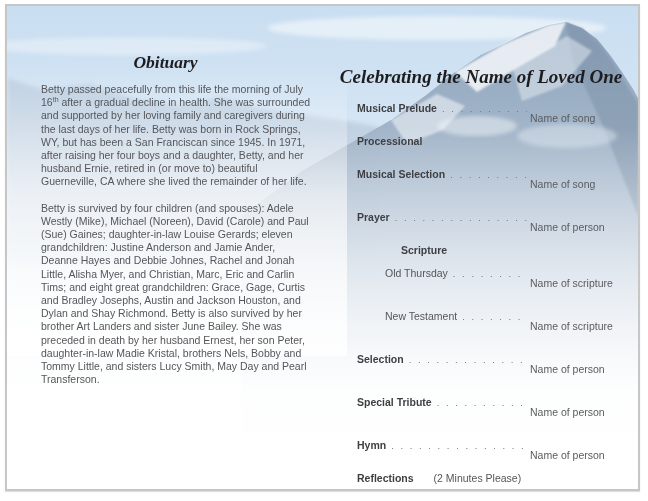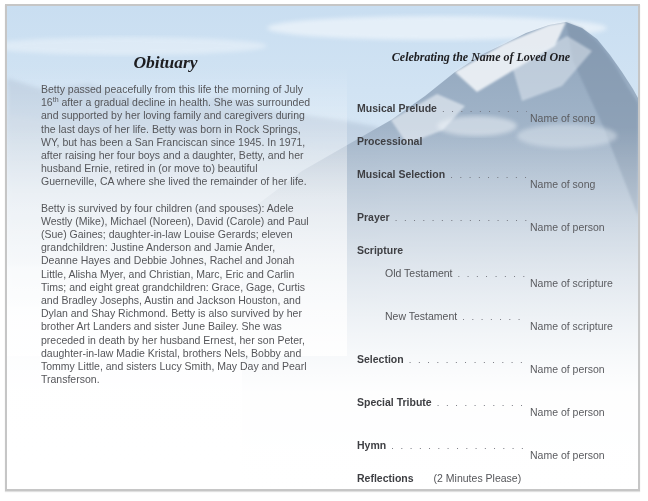--- a/index.html
+++ b/index.html
@@ -16,36 +16,36 @@
   .photo{position:absolute;left:0;top:0;width:100%;height:100%;}
   .page{position:absolute;top:0;height:100%;}
   .page-left{left:0;width:317px;}
   .page-right{left:317px;width:314px;}
   .page-title{
     position:absolute;left:0;right:0;margin:0;text-align:center;
     font-family:"Liberation Serif", serif;font-style:italic;font-weight:bold;
     color:#1d1d20;
   }
   .page-left .page-title{top:46px;font-size:17.5px;}
-  .page-right .page-title{top:44px;font-size:12px;}
+  .page-right .page-title{top:60px;font-size:19px;}
   .obit-text{
     position:absolute;left:34px;top:77px;width:270px;
     font-size:10.5px;line-height:13.2px;color:#55565a;
   }
   .obit-text p{margin:0 0 13px 0;}
   .obit-text sup{font-size:7px;line-height:0;vertical-align:super;}
   .program{
     position:absolute;left:33px;top:86px;width:268px;
     font-size:10.5px;color:#55565a;
   }
   .prow{
     display:flex;align-items:center;margin-bottom:10px;line-height:13px;
     white-space:nowrap;
   }
-  .prow.tight{margin-bottom:0;}
+  .prow.tight{margin-bottom:0;margin-left:44px;}
   .prow.indent{margin-left:28px;}
   .plabel{font-weight:bold;color:#3e3f43;flex:0 0 auto;}
   .plabel.plain{font-weight:normal;color:#55565a;}
   .psuffix{color:#55565a;flex:0 0 auto;padding-left:20px;}
   .pleader{
     flex:1 1 auto;overflow:hidden;white-space:nowrap;
     color:#70717a;font-size:9.5px;letter-spacing:2px;
     margin:0 3px 0 5px;
   }
   .pvalue{flex:0 0 95px;color:#5b5c60;margin-top:20px;}
@@ -134,21 +134,21 @@
         </div>
         <div class="prow">
           <span class="plabel">Prayer</span>
           <span class="pleader">. . . . . . . . . . . . . . . . . . . . . . . . . . . . . . . . . . . . . . . . . . . . . . . . . . . . . . . . . . . .</span>
           <span class="pvalue">Name of person</span>
         </div>
         <div class="prow tight">
           <span class="plabel">Scripture</span>
         </div>
         <div class="prow indent">
-          <span class="plabel plain">Old Testament</span>
+          <span class="plabel plain">Old Thursday</span>
           <span class="pleader">. . . . . . . . . . . . . . . . . . . . . . . . . . . . . . . . . . . . . . . . . . . . . . . . . . . . . . . . . . . .</span>
           <span class="pvalue">Name of scripture</span>
         </div>
         <div class="prow indent">
           <span class="plabel plain">New Testament</span>
           <span class="pleader">. . . . . . . . . . . . . . . . . . . . . . . . . . . . . . . . . . . . . . . . . . . . . . . . . . . . . . . . . . . .</span>
           <span class="pvalue">Name of scripture</span>
         </div>
         <div class="prow">
           <span class="plabel">Selection</span>

